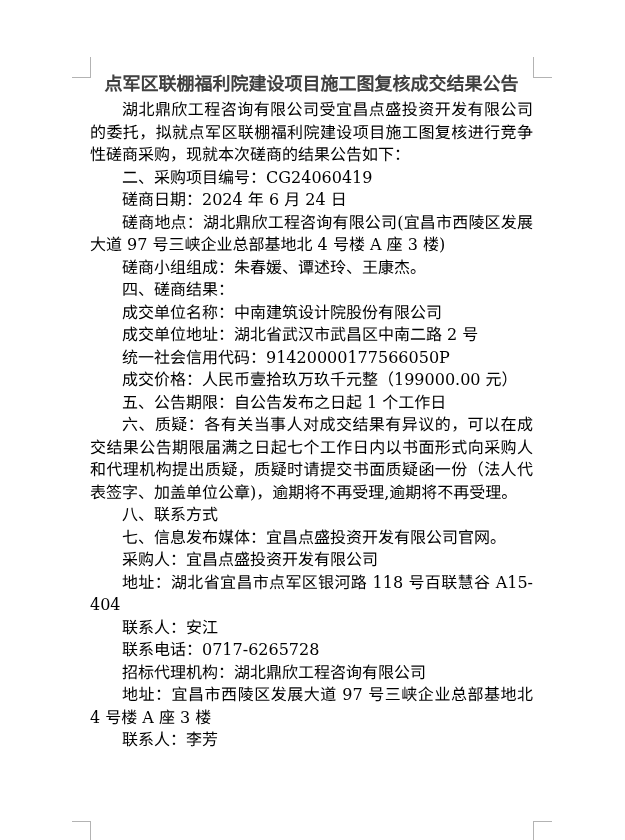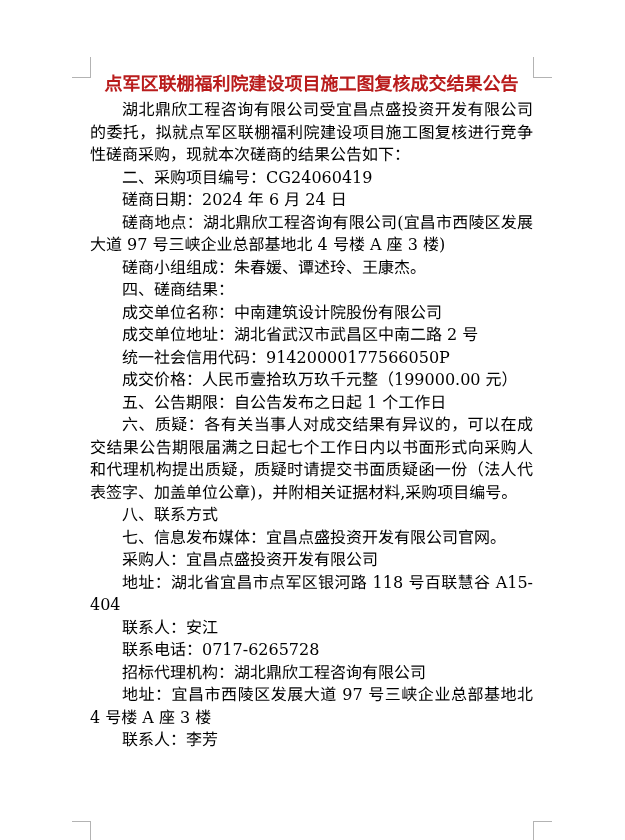--- a/index.html
+++ b/index.html
@@ -32,21 +32,21 @@
     left: 90px;
     top: 71px;
     width: 443px;
   }
   .doc-title {
     margin: 0 0 3px 0;
     font-size: 18px;
     line-height: 25px;
     font-weight: bold;
     text-align: center;
-    color: #b91c1c;
+    color: #404040;
     letter-spacing: 0;
   }
   .para {
     margin: 0;
     font-size: 16px;
     line-height: 22.5px;
     text-indent: 2em;
     text-align: justify;
     word-break: break-all;
   }
@@ -68,21 +68,21 @@
     <p class="para">二、采购项目编号：CG24060419</p>
     <p class="para">磋商日期：2024 年 6 月 24 日</p>
     <p class="para">磋商地点：湖北鼎欣工程咨询有限公司(宜昌市西陵区发展大道 97 号三峡企业总部基地北 4 号楼 A 座 3 楼)</p>
     <p class="para">磋商小组组成：朱春媛、谭述玲、王康杰。</p>
     <p class="para">四、磋商结果：</p>
     <p class="para">成交单位名称：中南建筑设计院股份有限公司</p>
     <p class="para">成交单位地址：湖北省武汉市武昌区中南二路 2 号</p>
     <p class="para">统一社会信用代码：91420000177566050P</p>
     <p class="para">成交价格：人民币壹拾玖万玖千元整（199000.00 元）</p>
     <p class="para">五、公告期限：自公告发布之日起 1 个工作日</p>
-    <p class="para">六、质疑：各有关当事人对成交结果有异议的，可以在成交结果公告期限届满之日起七个工作日内以书面形式向采购人和代理机构提出质疑，质疑时请提交书面质疑函一份（法人代表签字、加盖单位公章)，并附相关证据材料,采购项目编号。</p>
+    <p class="para">六、质疑：各有关当事人对成交结果有异议的，可以在成交结果公告期限届满之日起七个工作日内以书面形式向采购人和代理机构提出质疑，质疑时请提交书面质疑函一份（法人代表签字、加盖单位公章)，逾期将不再受理,逾期将不再受理。</p>
     <p class="para">八、联系方式</p>
     <p class="para">七、信息发布媒体：宜昌点盛投资开发有限公司官网。</p>
     <p class="para">采购人：宜昌点盛投资开发有限公司</p>
     <p class="para">地址：湖北省宜昌市点军区银河路 118 号百联慧谷 A15-404</p>
     <p class="para">联系人：安江</p>
     <p class="para">联系电话：0717-6265728</p>
     <p class="para">招标代理机构：湖北鼎欣工程咨询有限公司</p>
     <p class="para">地址：宜昌市西陵区发展大道 97 号三峡企业总部基地北 4 号楼 A 座 3 楼</p>
     <p class="para">联系人：李芳</p>
   </div>

